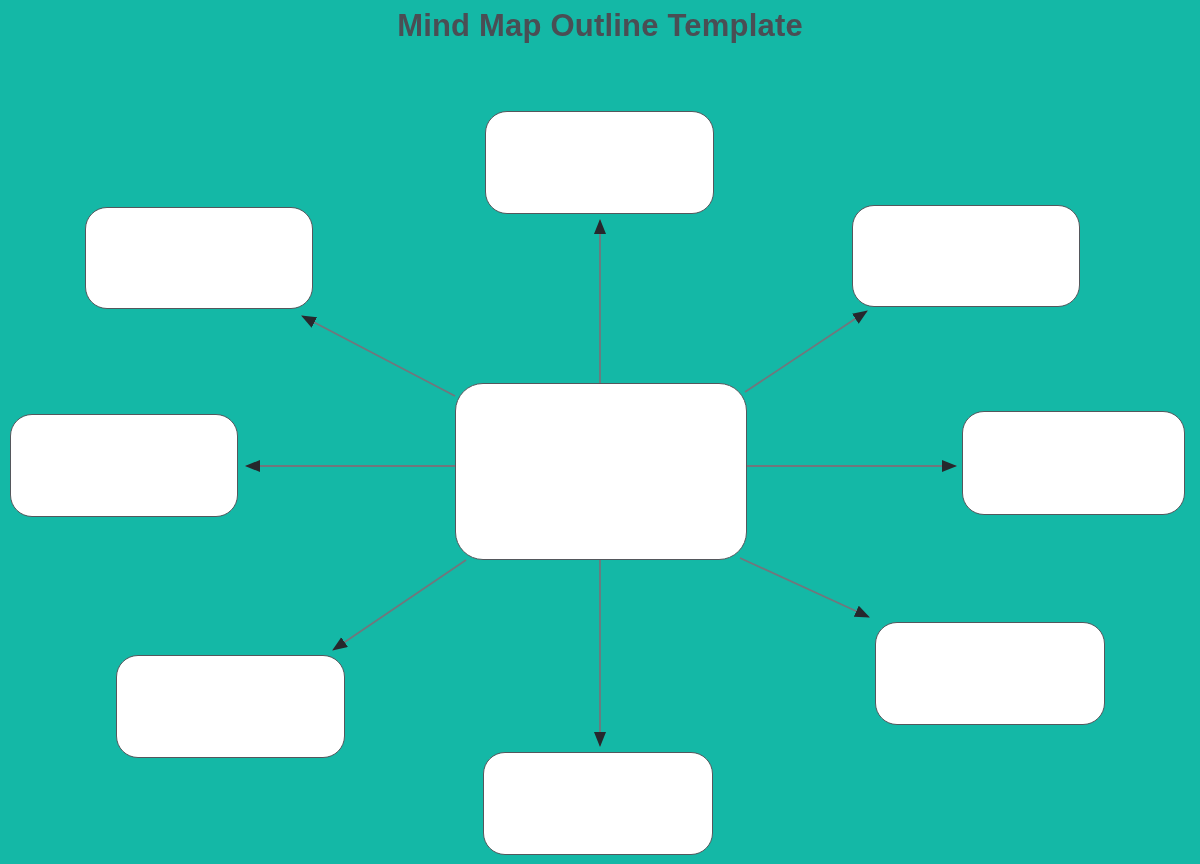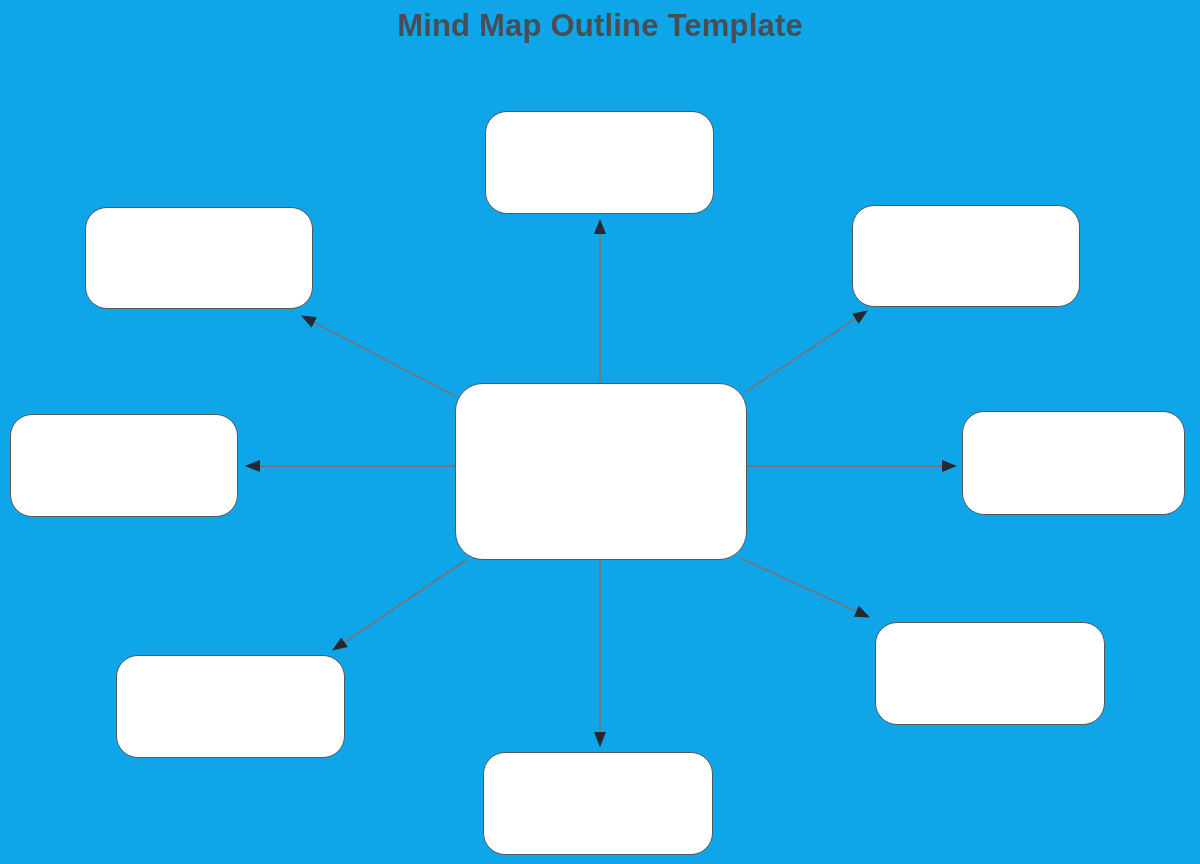--- a/index.html
+++ b/index.html
@@ -4,21 +4,21 @@
 <style>
   html, body {
     margin: 0;
     padding: 0;
     background: #ffffff;
   }
   .canvas {
     position: relative;
     width: 1200px;
     height: 864px;
-    background: #0ea5e9;
+    background: #14b8a6;
     font-family: "Liberation Sans", "DejaVu Sans", sans-serif;
     overflow: hidden;
   }
   .diagram-title {
     position: absolute;
     top: 8px;
     left: 0;
     width: 100%;
     text-align: center;
     font-size: 31px;

